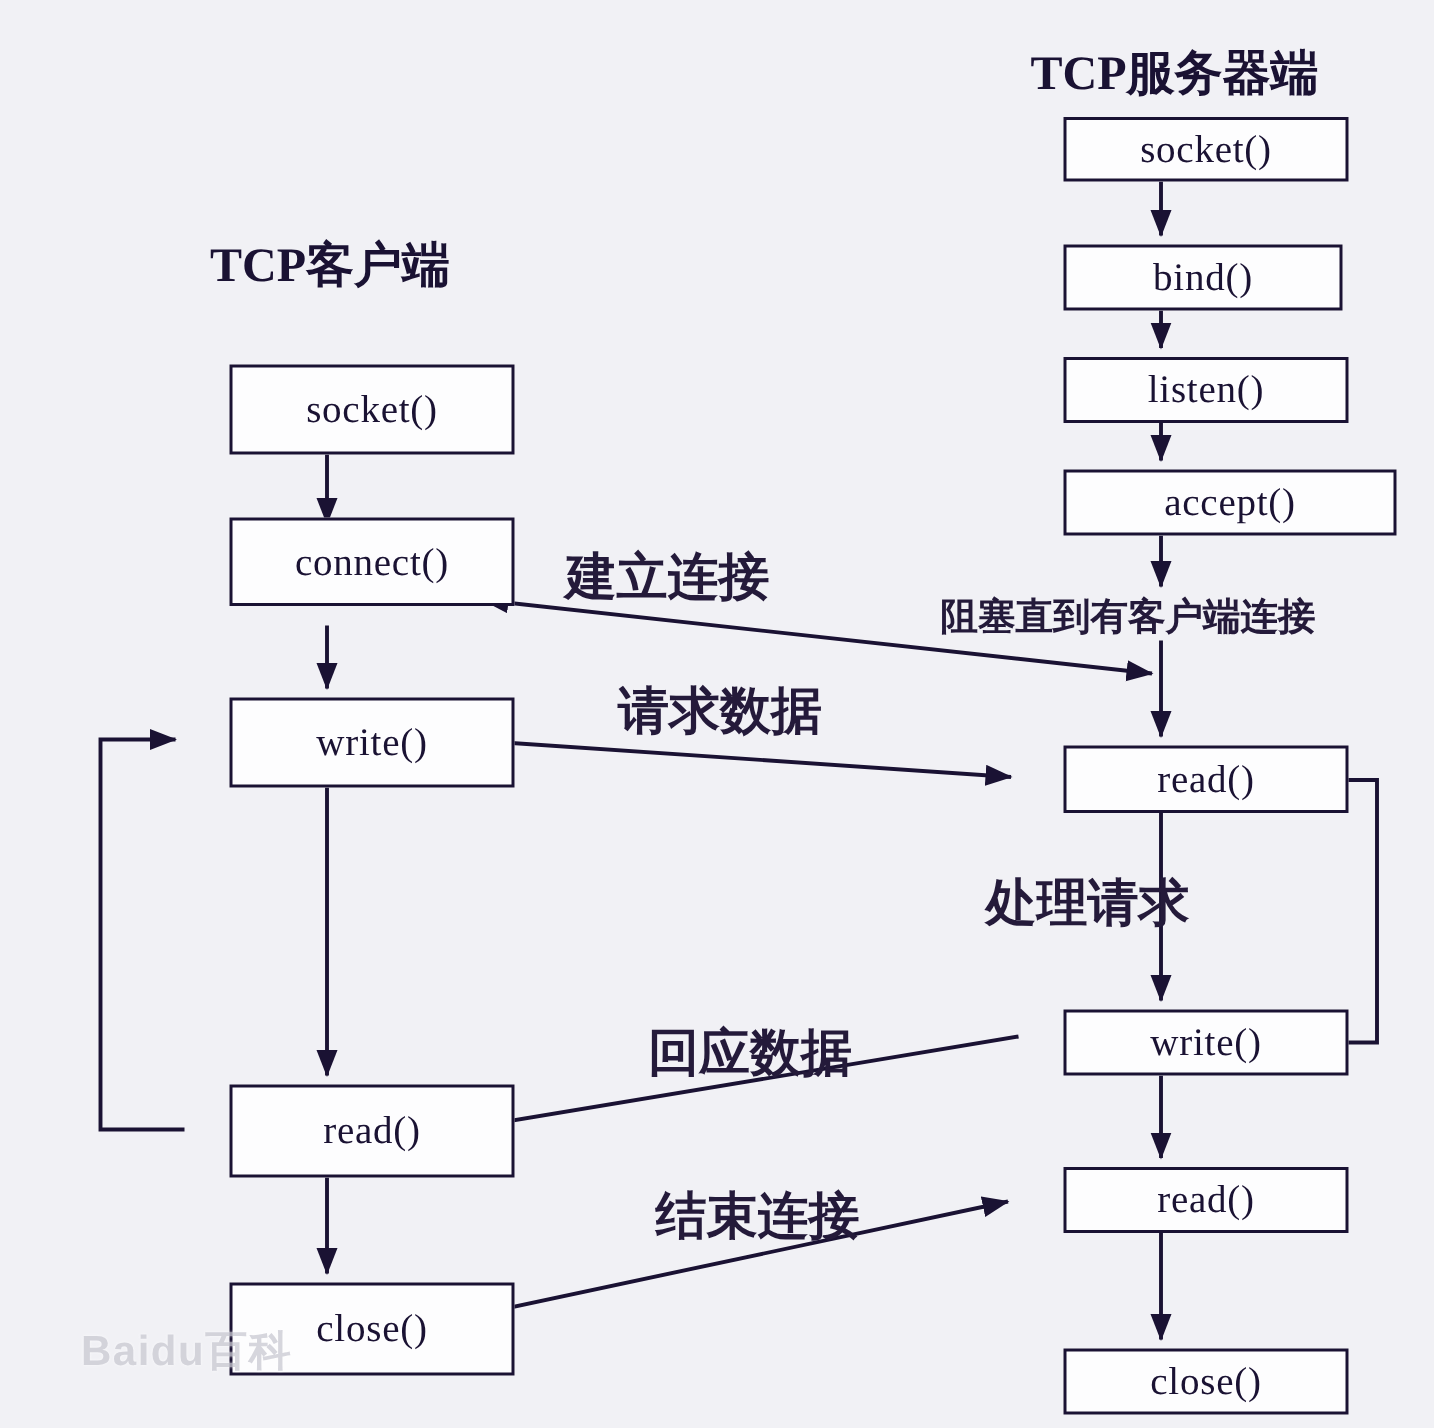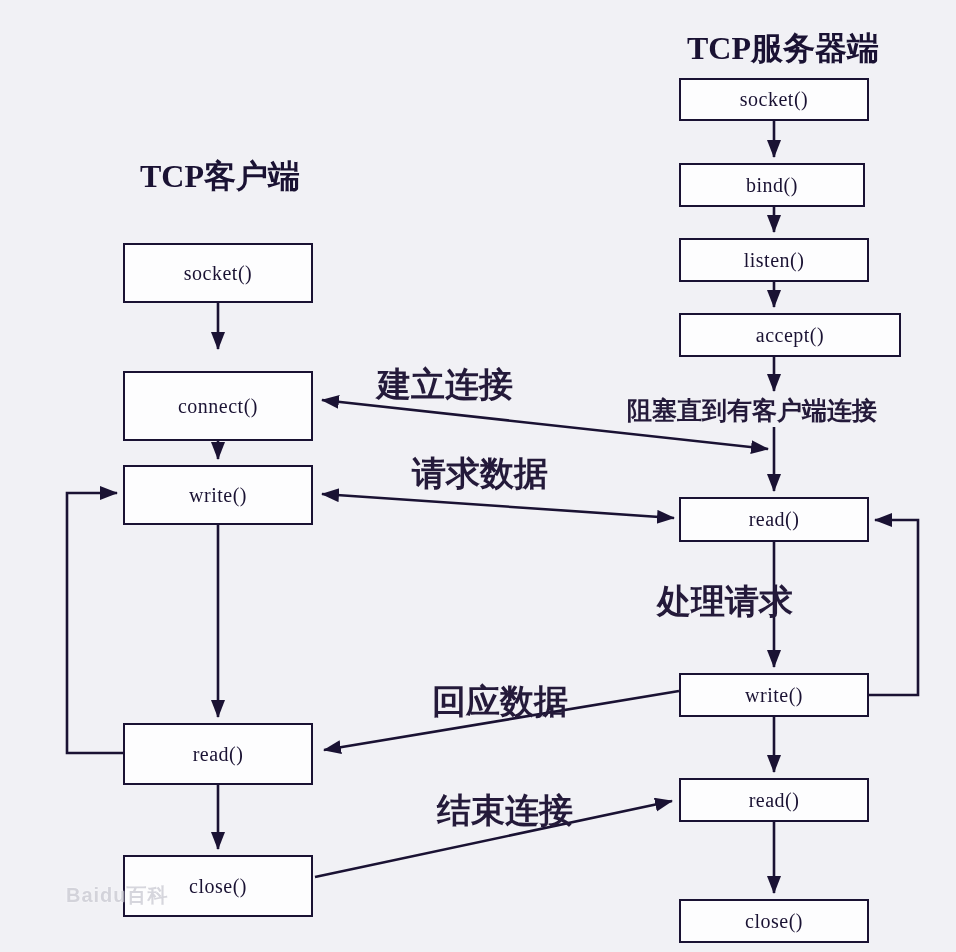--- a/index.html
+++ b/index.html
@@ -15,43 +15,43 @@
     position:relative;
     overflow:hidden;
   }
   .stage{position:absolute;left:0;top:0;width:956px;height:952px;}
   svg.wires{position:absolute;left:0;top:0;z-index:1;}
   .box{
     position:absolute;
     background:var(--boxfill);
     border:2.5px solid var(--line);
     display:flex;align-items:center;justify-content:center;
-    font-size:20px;color:var(--line);
+    font-size:26px;color:var(--line);
     z-index:2;
     box-sizing:border-box;
     letter-spacing:0.5px;
+    margin-left:30px;
   }
   .col-title{
     position:absolute;
     font-size:32px;font-weight:bold;color:var(--line);
     z-index:2;white-space:nowrap;
   }
   .edge-label{
     position:absolute;
     font-size:34px;font-weight:bold;color:#241a3a;
     z-index:3;white-space:nowrap;
   }
   .watermark{
     position:absolute;left:54px;top:882px;
-    font-size:20px;font-weight:bold;
+    font-size:28px;font-weight:bold;
     color:#c9c9d2;opacity:.75;
     text-shadow:0 0 2px #ffffff;
     z-index:4;letter-spacing:1px;
     font-family:"Liberation Sans","DejaVu Sans",sans-serif;
-    margin-left:12px;
   }
   line,polyline{stroke:var(--line);stroke-width:2.6px;fill:none;}
 </style>
 </head>
 <body>
 
 <div class="stage">
 
   <svg class="wires" width="956" height="952" viewBox="0 0 956 952">
     <defs>
@@ -81,21 +81,21 @@
     <line x1="322" y1="400" x2="768" y2="449" marker-start="url(#ah)" marker-end="url(#ah)"></line>
     <line x1="322" y1="494" x2="674" y2="518" marker-start="url(#ah)" marker-end="url(#ah)"></line>
     <line x1="679" y1="691" x2="324" y2="750" marker-end="url(#ah)"></line>
     <line x1="315" y1="877" x2="672" y2="801" marker-end="url(#ah)"></line>
   </svg>
 
   <div class="col-title" style="left:140px;top:155px;">TCP客户端</div>
   <div class="col-title" style="left:687px;top:27px;">TCP服务器端</div>
 
   <div class="box" style="left:123px;top:243px;width:190px;height:60px;">socket()</div>
-  <div class="box" style="left:123px;top:371px;width:190px;height:70px;">connect()</div>
+  <div class="box" style="left:123px;top:345px;width:190px;height:59px;">connect()</div>
   <div class="box" style="left:123px;top:465px;width:190px;height:60px;">write()</div>
   <div class="box" style="left:123px;top:723px;width:190px;height:62px;">read()</div>
   <div class="box" style="left:123px;top:855px;width:190px;height:62px;">close()</div>
 
   <div class="box" style="left:679px;top:78px;width:190px;height:43px;">socket()</div>
   <div class="box" style="left:679px;top:163px;width:186px;height:44px;">bind()</div>
   <div class="box" style="left:679px;top:238px;width:190px;height:44px;">listen()</div>
   <div class="box" style="left:679px;top:313px;width:222px;height:44px;">accept()</div>
   <div class="box" style="left:679px;top:497px;width:190px;height:45px;">read()</div>
   <div class="box" style="left:679px;top:673px;width:190px;height:44px;">write()</div>

